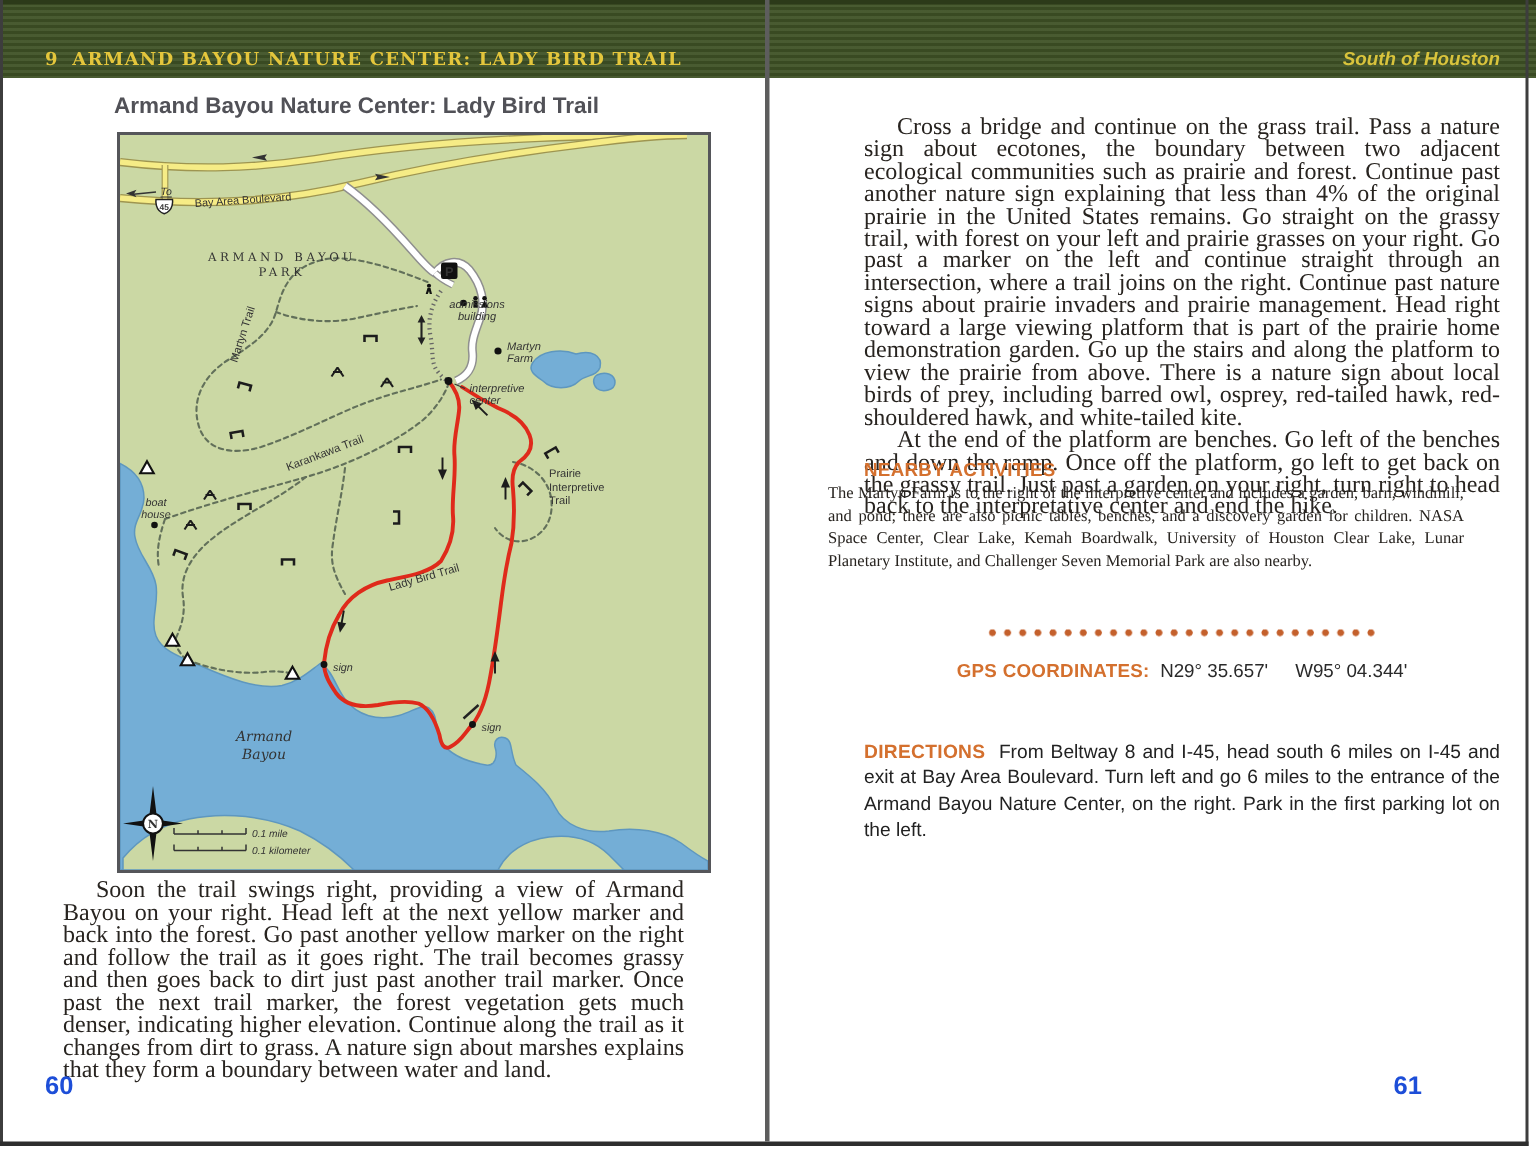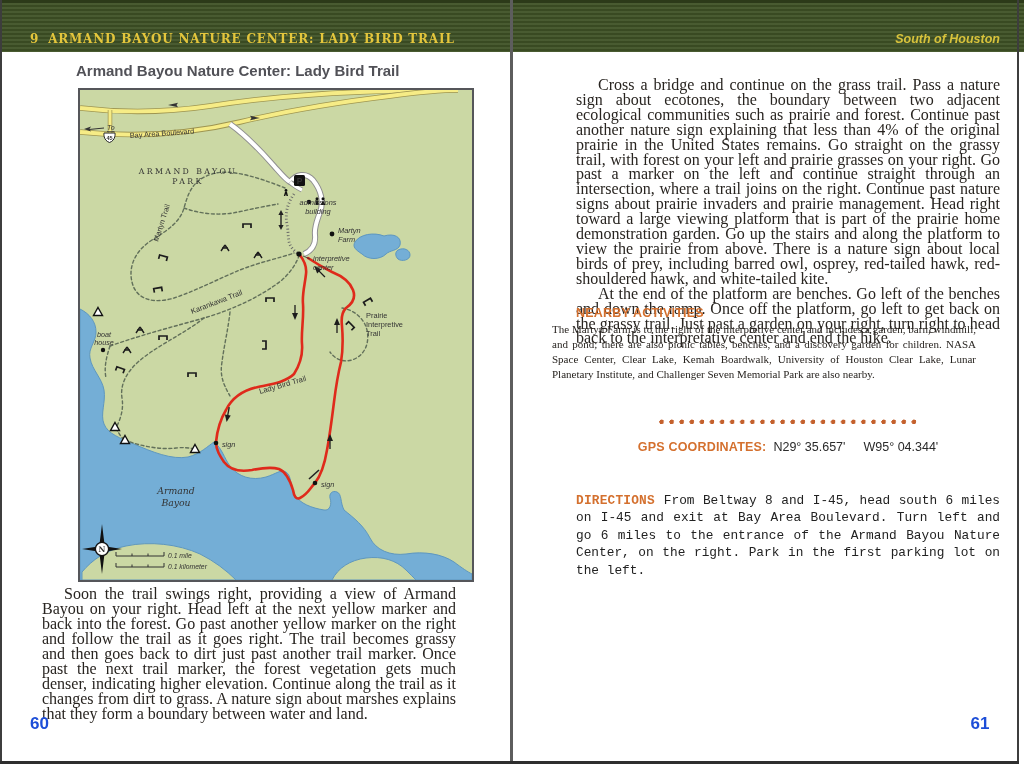--- a/index.html
+++ b/index.html
@@ -23,38 +23,38 @@
   .map-title{position:absolute;left:76px;top:62px;width:400px;font-family:"Liberation Sans",sans-serif;
         font-weight:bold;font-size:15px;color:#515157;}
   .map-box{position:absolute;left:78px;top:88px;width:392px;height:490px;border:2px solid #55565a;
         background:#cbd8a4;box-sizing:content-box;}
   .body-copy{position:absolute;left:42px;top:586px;width:414px;font-size:16px;line-height:15px;
         text-align:justify;color:#282420;}
   .body-copy p{margin:0;text-indent:22px;}
   .pagenum{position:absolute;top:714px;font-family:"Liberation Sans",sans-serif;font-weight:bold;
         font-size:17px;color:#1d4ed8;}
   .pagenum.left{left:30px;}
-  .pagenum.right{left:960px;width:40px;text-align:center;}
+  .pagenum.right{left:929px;width:40px;text-align:left;}
   
   .rcol{position:absolute;left:576px;top:78px;width:424px;font-size:16px;line-height:14.9px;
         text-align:justify;color:#282420;}
   .rcol p{margin:0;text-indent:22px;}
   .nearby-head{position:absolute;left:576px;top:306px;font-family:"Liberation Sans",sans-serif;
         font-weight:bold;font-size:12.5px;color:#d4702e;letter-spacing:0.2px;}
   .nearby-body{position:absolute;left:552px;top:322px;width:424px;font-size:11px;line-height:14.9px;
         text-align:justify;color:#282420;}
   .dots{position:absolute;left:659px;top:419px;width:262px;height:6px;
         background-image:radial-gradient(circle at 2.6px 2.8px,#c4602c 2.1px,rgba(0,0,0,0) 2.5px);
         background-size:10.1px 6px;background-repeat:repeat-x;}
   .gps{position:absolute;left:576px;top:440px;width:424px;text-align:center;
         font-family:"Liberation Sans",sans-serif;font-size:12.5px;color:#2a2a2a;}
   .gps .lbl{font-weight:bold;color:#d4702e;margin-right:7px;letter-spacing:0.2px;}
   .gps .lat{margin-right:18px;}
   .directions{position:absolute;left:576px;top:479px;width:424px;
-        font-family:Liberation Mono, monospace;font-size:12.8px;line-height:17.5px;
+        font-family:Liberation Sans, sans-serif;font-size:12.8px;line-height:17.5px;
         text-align:justify;color:#222222;}
   .directions .lbl{font-weight:bold;color:#d4702e;margin-right:9px;letter-spacing:0.2px;}
   
   text{font-family:"Liberation Sans",sans-serif;fill:#333333;}
   .t-i{font-style:italic;}
   .t-serif{font-family:"DejaVu Serif",serif;}
 </style>
 </head>
 <body>
 

